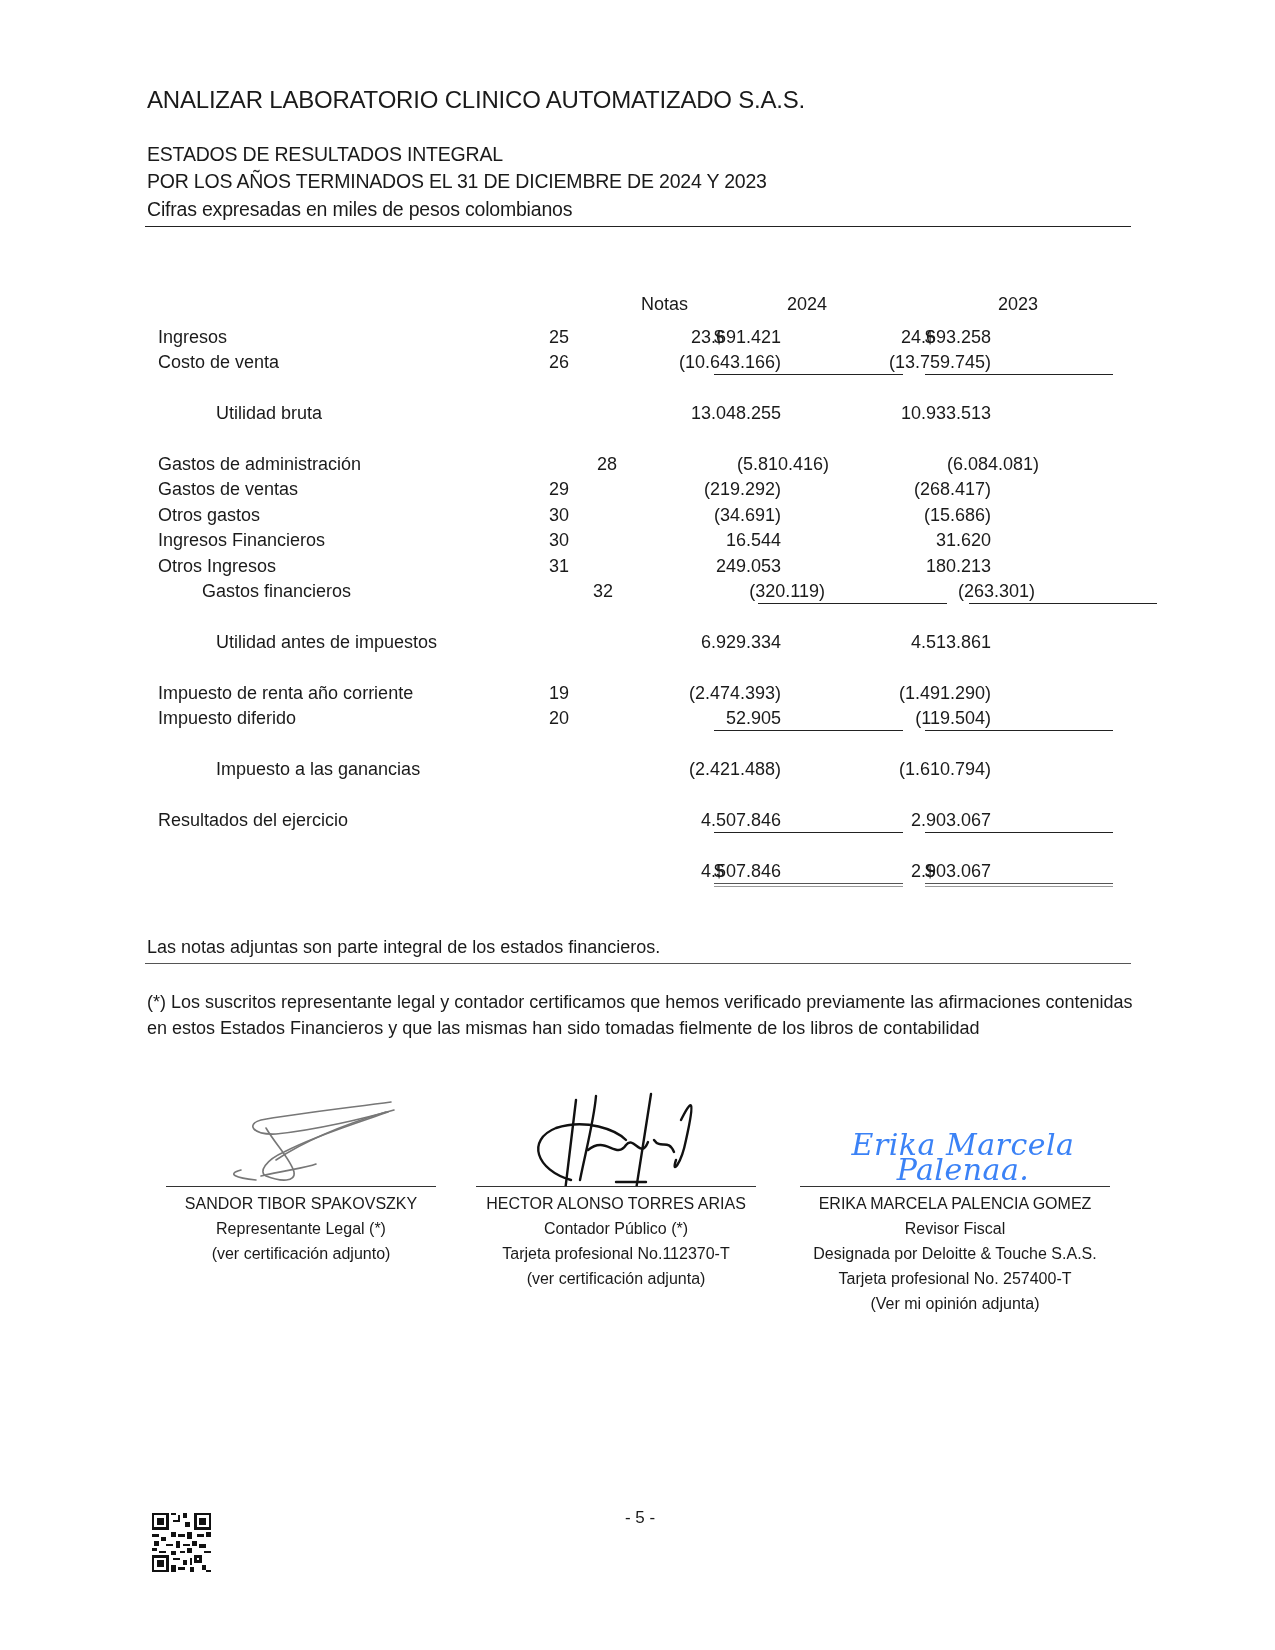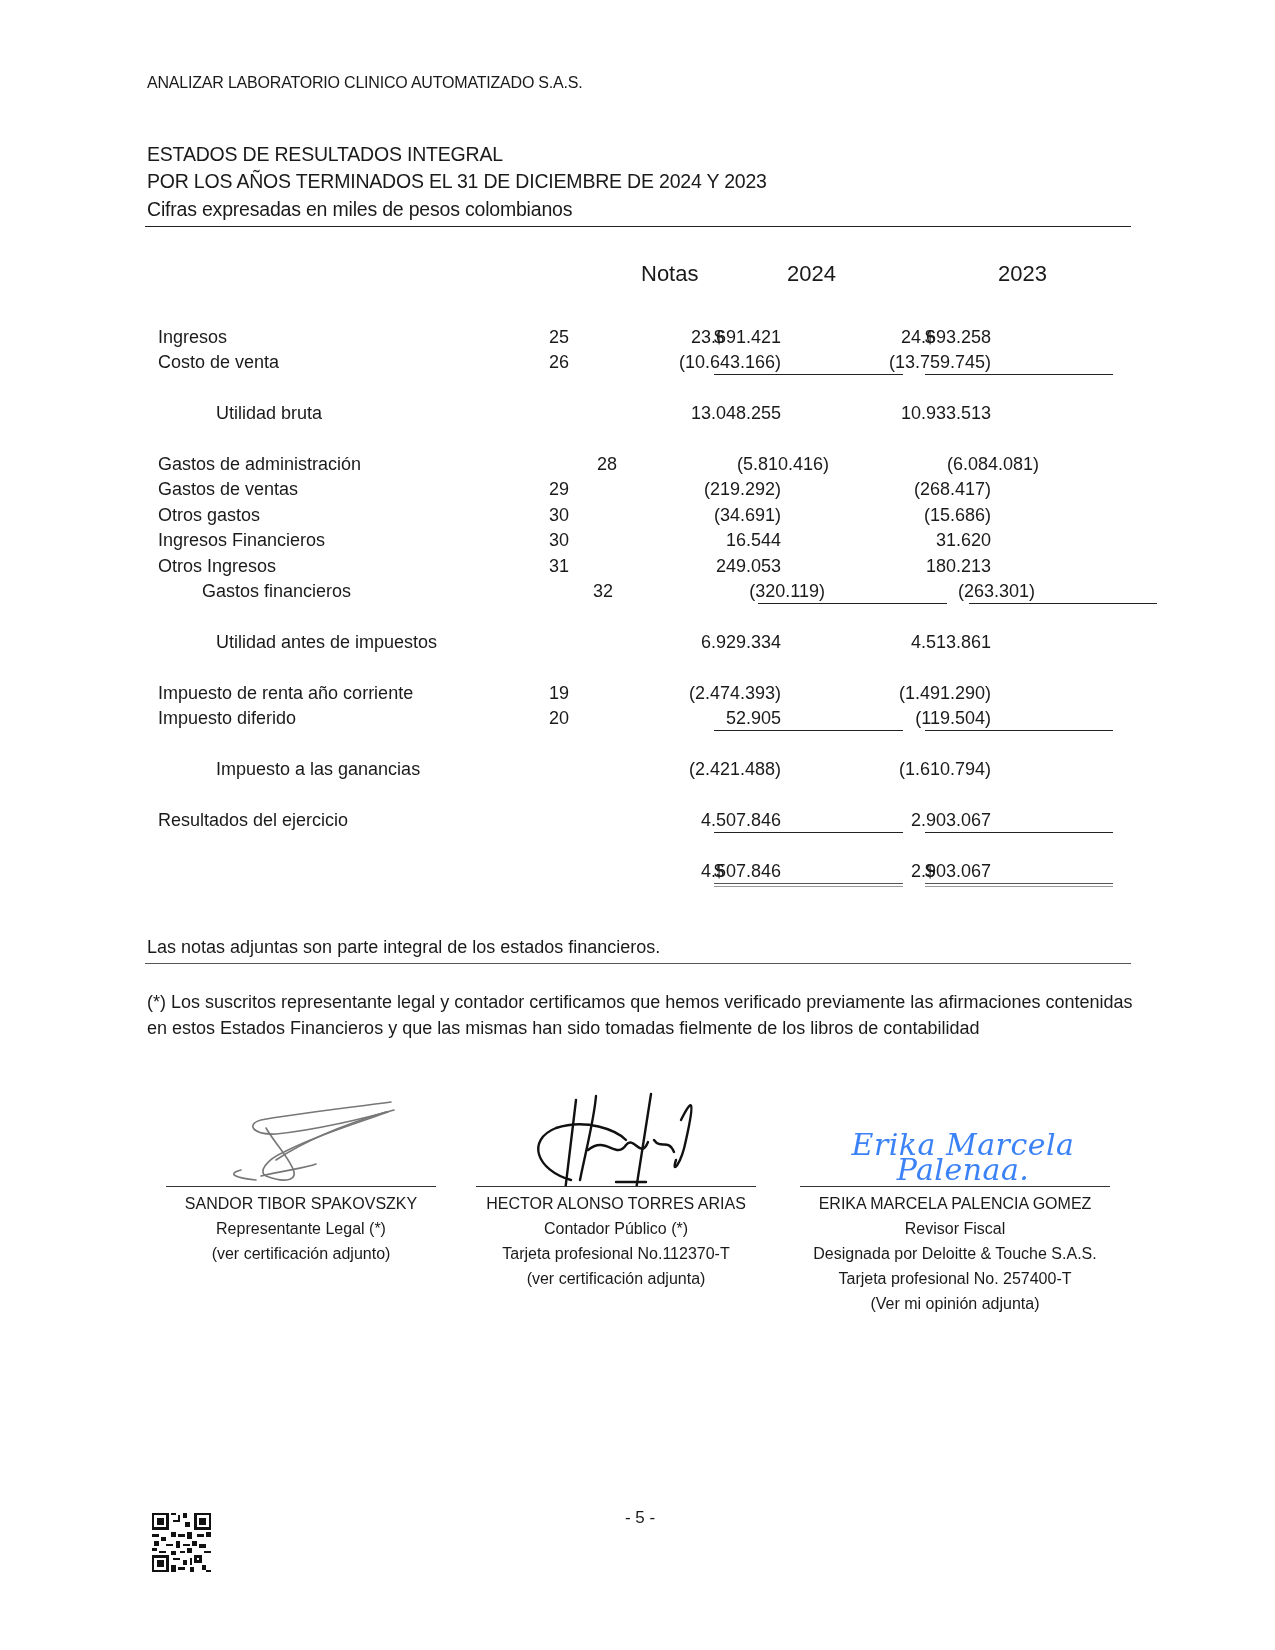--- a/index.html
+++ b/index.html
@@ -1,22 +1,22 @@
 <!DOCTYPE html>
 <html><head>
 <meta charset="utf-8">
 <style>
   html, body { margin: 0; padding: 0; background: #ffffff; }
   body { width: 1275px; height: 1650px; position: relative; overflow: hidden;
          font-family: "Liberation Sans", "DejaVu Sans", sans-serif; color: #1a1a1a; }
   .abs { position: absolute; white-space: nowrap; }
-  .title { left: 147px; top: 74px; font-size: 16px; letter-spacing: -0.2px; }
+  .title { left: 147px; top: 86px; font-size: 24px; letter-spacing: -0.2px; }
   .sub { left: 147px; font-size: 19.5px; letter-spacing: -0.2px; }
   .rule { position: absolute; height: 0; border-top: 1.5px solid #222; }
-  .colhead { font-size: 22px; top: 261px; }
+  .colhead { font-size: 18px; top: 294px; }
   .row { position: absolute; left: 0; width: 1153px; height: 25px; font-size: 18px; }
   .row .label { position: absolute; left: 158px; top: 0; }
   .row.sub-total .label { left: 216px; }
   .row .note { position: absolute; right: calc(1275px - 691px); top: 0; text-align: center; }
   .row .cur1 { position: absolute; left: 714px; top: 0; }
   .row .cur2 { position: absolute; left: 925px; top: 0; }
   .row .v1 { position: absolute; right: calc(1275px - 903px); top: 0; text-align: right; }
   .row .v2 { position: absolute; right: calc(1275px - 1113px); top: 0; text-align: right; }
   .uline1 { position: absolute; left: 714px; width: 189px; top: 22px; border-top: 1.3px solid #222; }
   .uline2 { position: absolute; left: 925px; width: 188px; top: 22px; border-top: 1.3px solid #222; }

